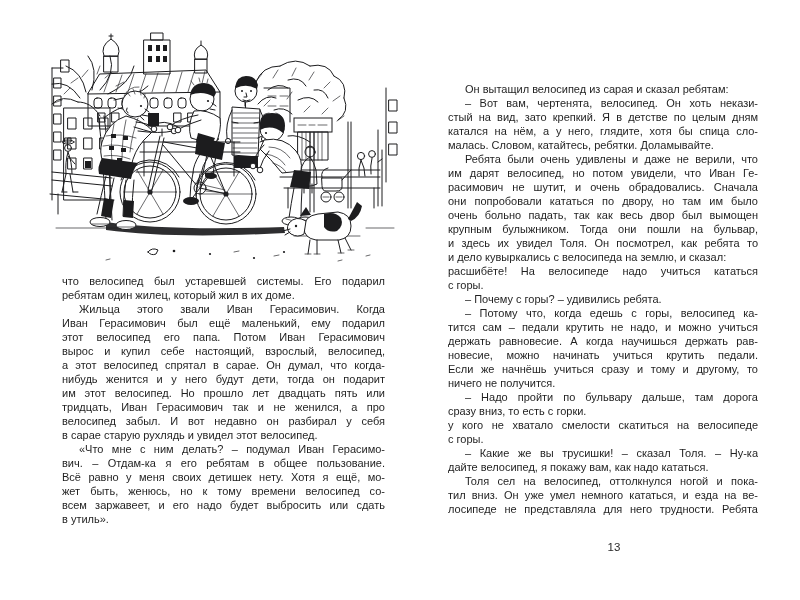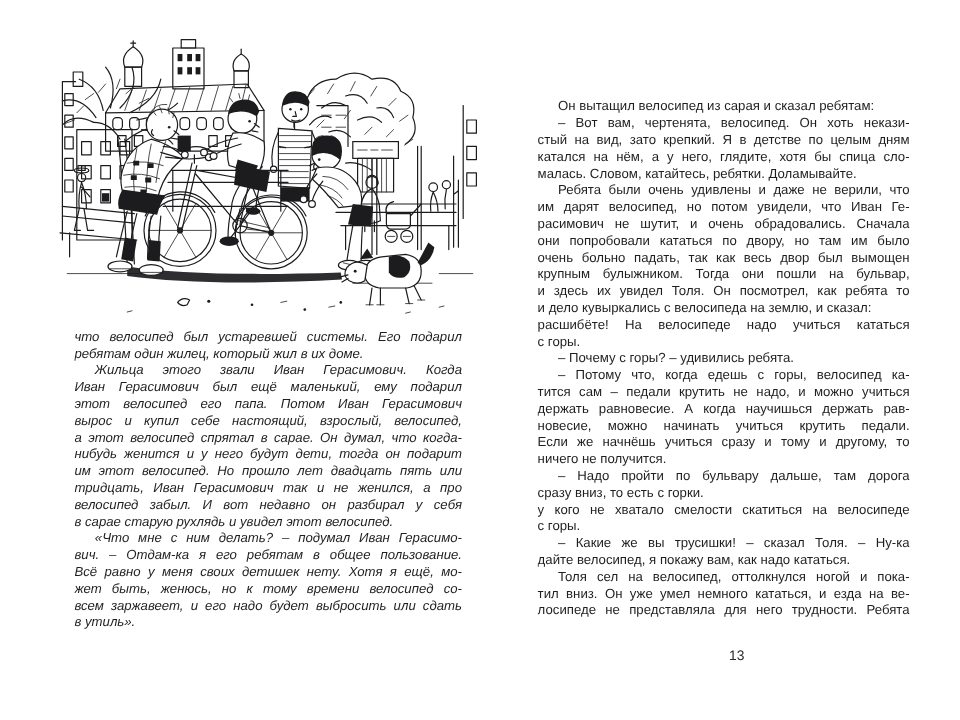--- a/index.html
+++ b/index.html
@@ -3,21 +3,21 @@
 <meta charset="utf-8">
 <style>
   html,body{margin:0;padding:0;}
   body{
     width:800px;height:600px;overflow:hidden;
     background:#ffffff;
     font-family:"Liberation Sans","DejaVu Sans",sans-serif;
   }
   .spread{position:relative;width:800px;height:600px;background:#ffffff;}
   .page{position:absolute;top:0;height:600px;background:#ffffff;}
-  .page.left{left:0;width:400px;font-style:italic;}
+  .page.left{left:0;width:400px;}
   .page.right{left:400px;width:400px;}
   .illustration{position:absolute;left:48px;top:30px;width:352px;height:234px;margin:0;}
   .illustration svg{display:block;width:352px;height:234px;}
   .text-block{position:absolute;color:#1f1f1f;font-size:11px;line-height:14px;}
   .left-text{left:62px;top:274px;width:323px;}
   .right-text{left:48px;top:50px;width:310px;margin-top:32px;}
   .line{height:14px;overflow:hidden;text-align:left;}
   .line.j{text-align:justify;text-align-last:justify;}
   .line.ind{text-indent:17px;}
   .pagenum{position:absolute;font-size:11.5px;color:#2a2a2a;text-align:center;}

